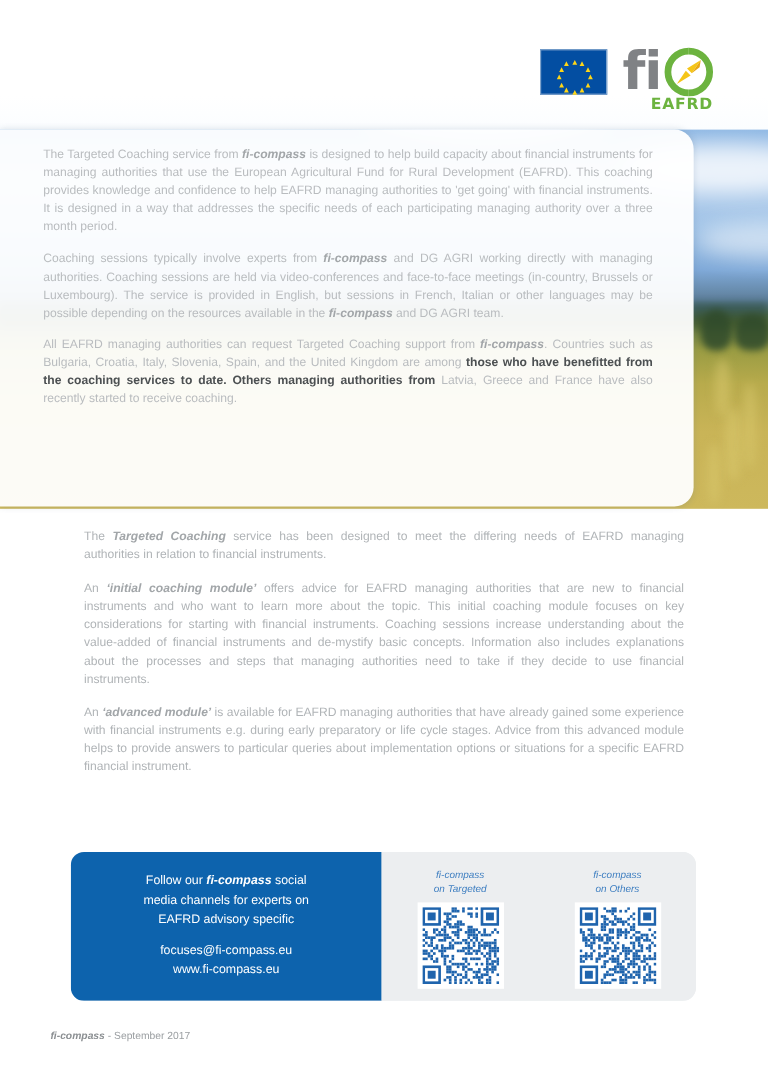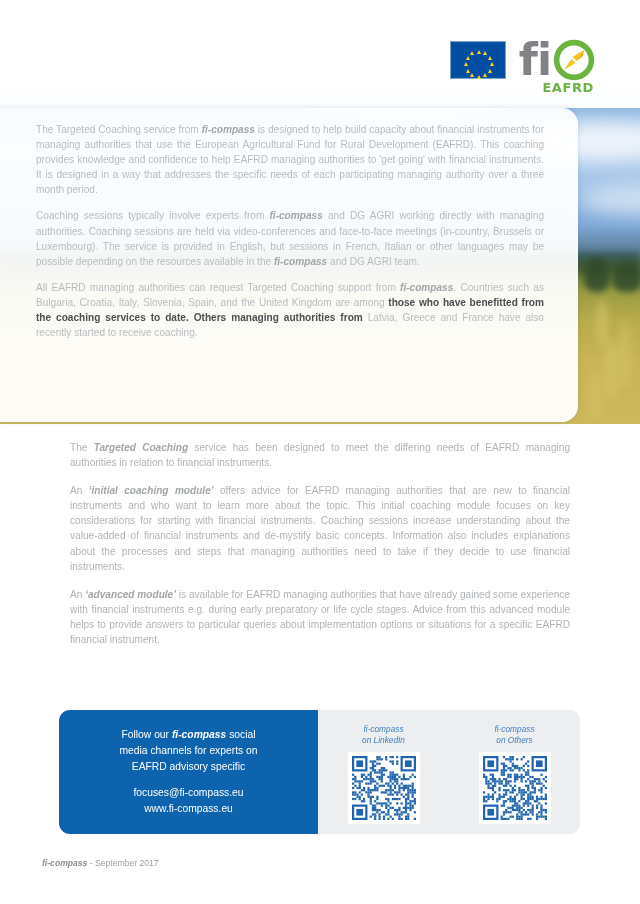--- a/index.html
+++ b/index.html
@@ -343,21 +343,21 @@
       <div>EAFRD advisory specific</div>
       <div class="gap"></div>
       <div>focuses@fi-compass.eu</div>
       <div>www.fi-compass.eu</div>
     </div>
 
     <div class="qr-area">
       <div class="qr-col">
         <div class="qr-label">
           <span>fi-compass</span><br>
-          <span>on LinkedIn</span>
+          <span>on Targeted</span>
         </div>
         <div class="qr-code">
           <svg width="64" height="64" viewBox="0 0 29 29" id="qr-li">
               <rect x="11" y="0" width="1" height="1" fill="#1f64ad"></rect>
               <rect x="12" y="0" width="1" height="1" fill="#1f64ad"></rect>
               <rect x="15" y="0" width="1" height="1" fill="#1f64ad"></rect>
               <rect x="17" y="0" width="1" height="1" fill="#1f64ad"></rect>
               <rect x="18" y="0" width="1" height="1" fill="#1f64ad"></rect>
               <rect x="20" y="0" width="1" height="1" fill="#1f64ad"></rect>
               <rect x="11" y="1" width="1" height="1" fill="#1f64ad"></rect>

